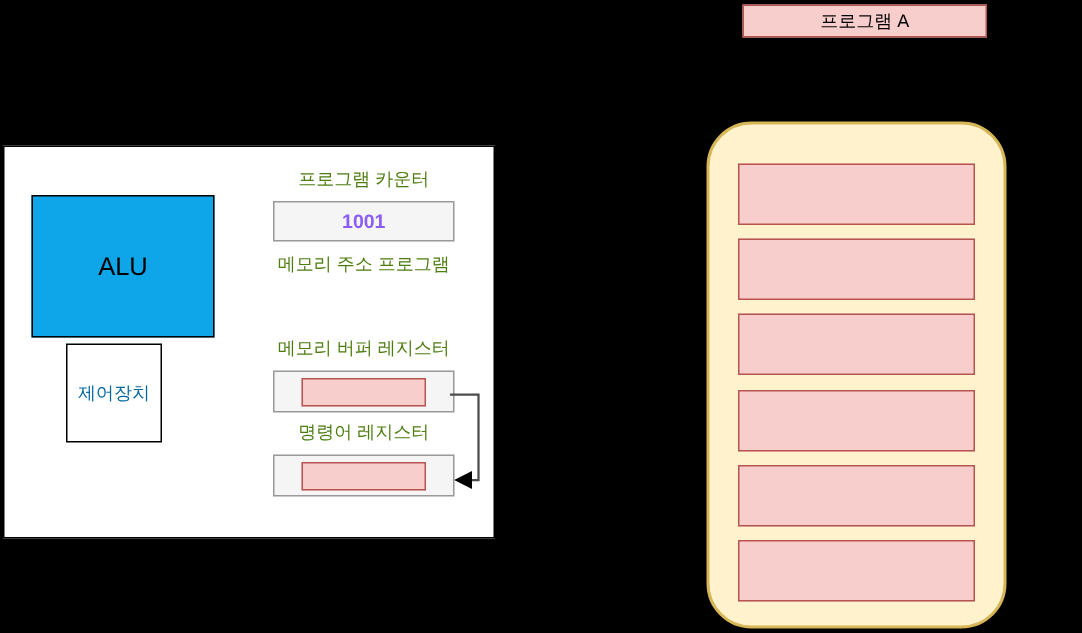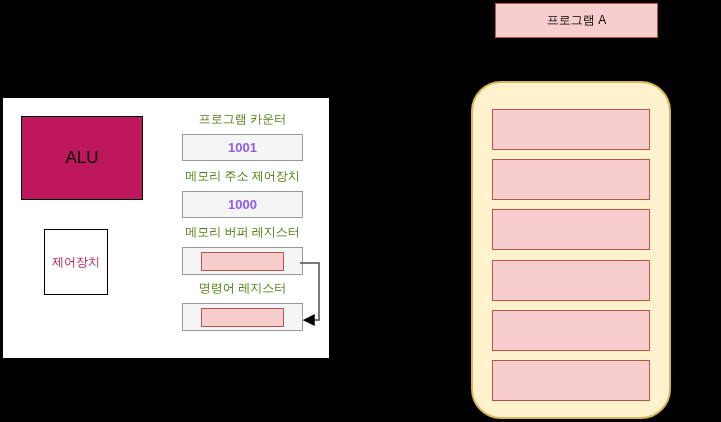--- a/index.html
+++ b/index.html
@@ -16,37 +16,37 @@
   .cpu-panel {
     position: absolute;
     left: 2px; top: 97px;
     width: 328px; height: 262px;
     background: #ffffff;
     border: 1px solid #000000;
     box-sizing: border-box;
   }
   .alu-box {
     position: absolute;
-    left: 18px; top: 18px;           
-    width: 122px; height: 84px;
-    background: #be185d;
+    left: 18px; top: 32px;           
+    width: 122px; height: 95px;
+    background: #0ea5e9;
     border: 1px solid #000000;
     box-sizing: border-box;
     display: flex; align-items: center; justify-content: center;
     font-size: 17px; color: #000;
   }
   .cu-box {
     position: absolute;
     left: 41px; top: 131px;
     width: 64px; height: 66px;
     background: #ffffff;
     border: 1px solid #000000;
     box-sizing: border-box;
     display: flex; align-items: center; justify-content: center;
-    font-size: 12px; color: #be185d;
+    font-size: 12px; color: #0369a1;
   }
 
   
   .reg-group { position: absolute; left: 179px; width: 121px; }
   .reg-label {
     width: 121px;
     text-align: center;
     font-size: 12px;
     color: #4d7c0f;
     background: #fff;
@@ -73,21 +73,21 @@
   #reg-mbr { top: 126px; }
   #reg-ir  { top: 182px; }
 
   
   .overlay-svg { position: absolute; left: 0; top: 0; pointer-events: none; }
 
   
   .program-a-box {
     position: absolute;
     left: 495px; top: 3px;
-    width: 163px; height: 35px;
+    width: 163px; height: 22px;
     background: #f8cecc;
     border: 1px solid #b85450;
     box-sizing: border-box;
     display: flex; align-items: center; justify-content: center;
     font-size: 12px; color: #000;
   }
 
   
   .memory-container {
     position: absolute;
@@ -125,24 +125,21 @@
     </div>
 
     <div class="reg-group" id="reg-pc">
       <div class="reg-label">프로그램 카운터</div>
       <div class="reg-box value-box">
         <span>1001</span>
       </div>
     </div>
 
     <div class="reg-group" id="reg-mar">
-      <div class="reg-label">메모리 주소 제어장치</div>
-      <div class="reg-box value-box">
-        <span>1000</span>
-      </div>
+      <div class="reg-label">메모리 주소 프로그램</div>
     </div>
 
     <div class="reg-group" id="reg-ir">
       <div class="reg-label">명령어 레지스터</div>
       <div class="reg-box holder-box">
         <div class="inner-chip"></div>
       </div>
     </div>
 
     <div class="reg-group" id="reg-mbr">

